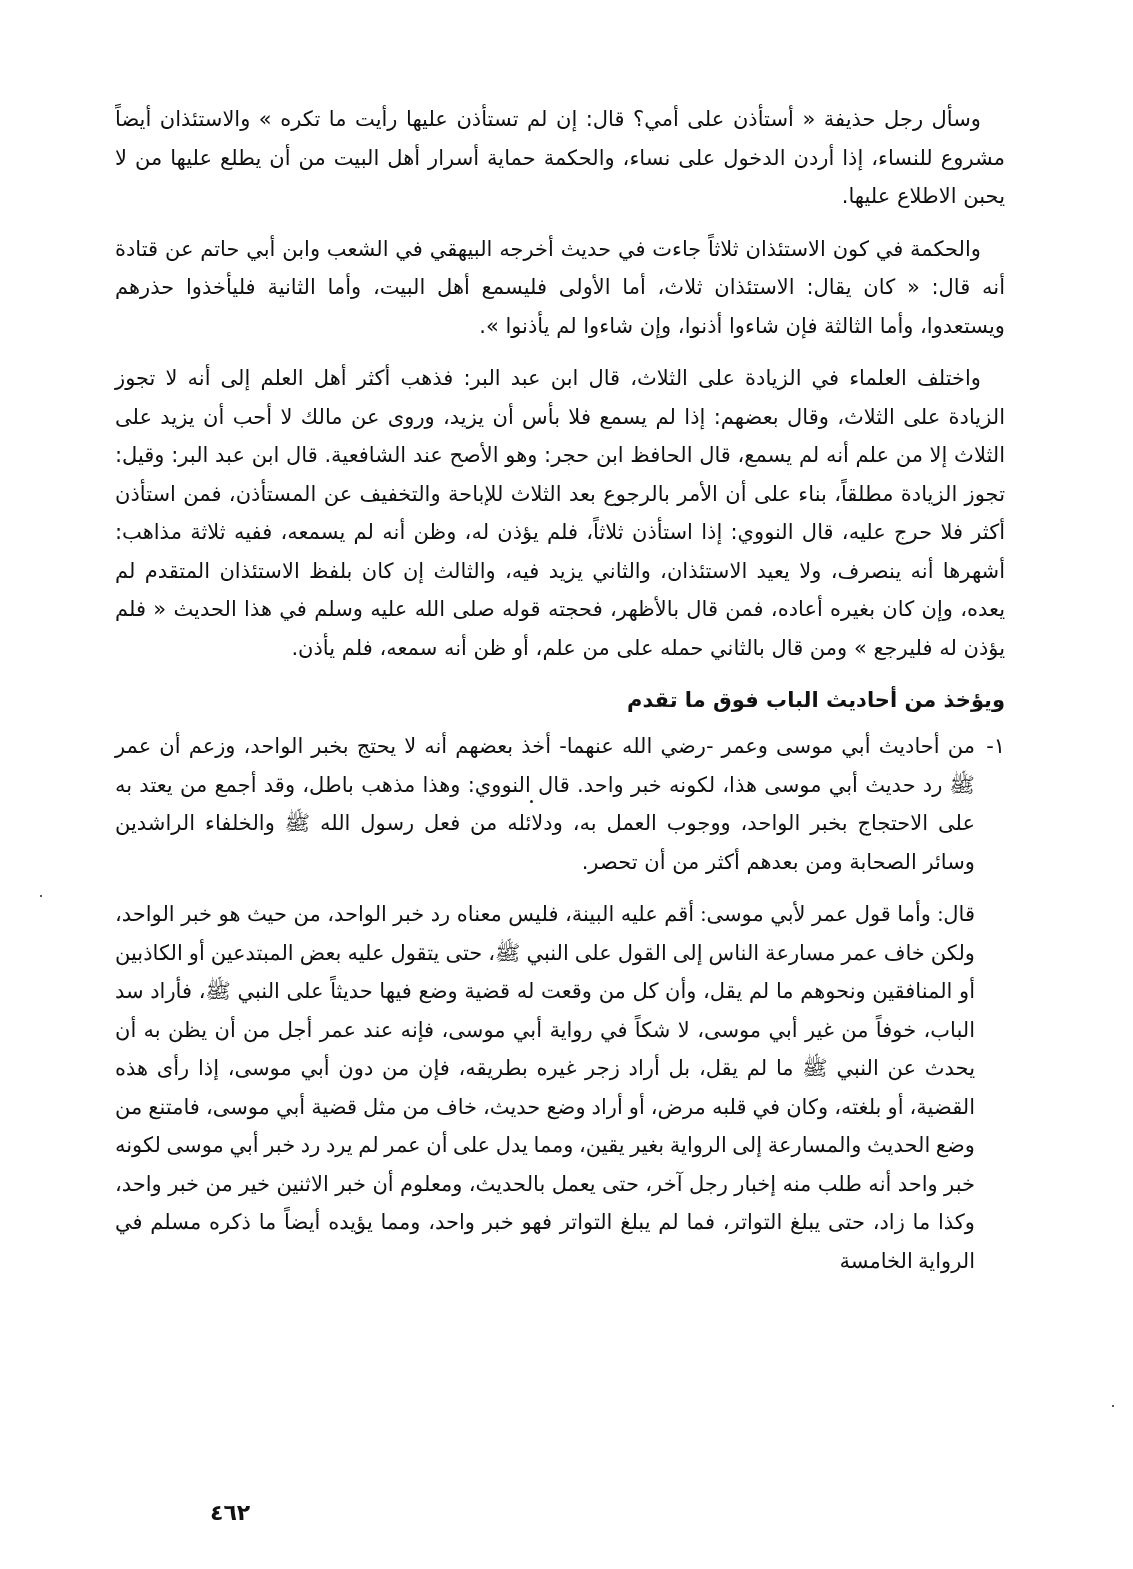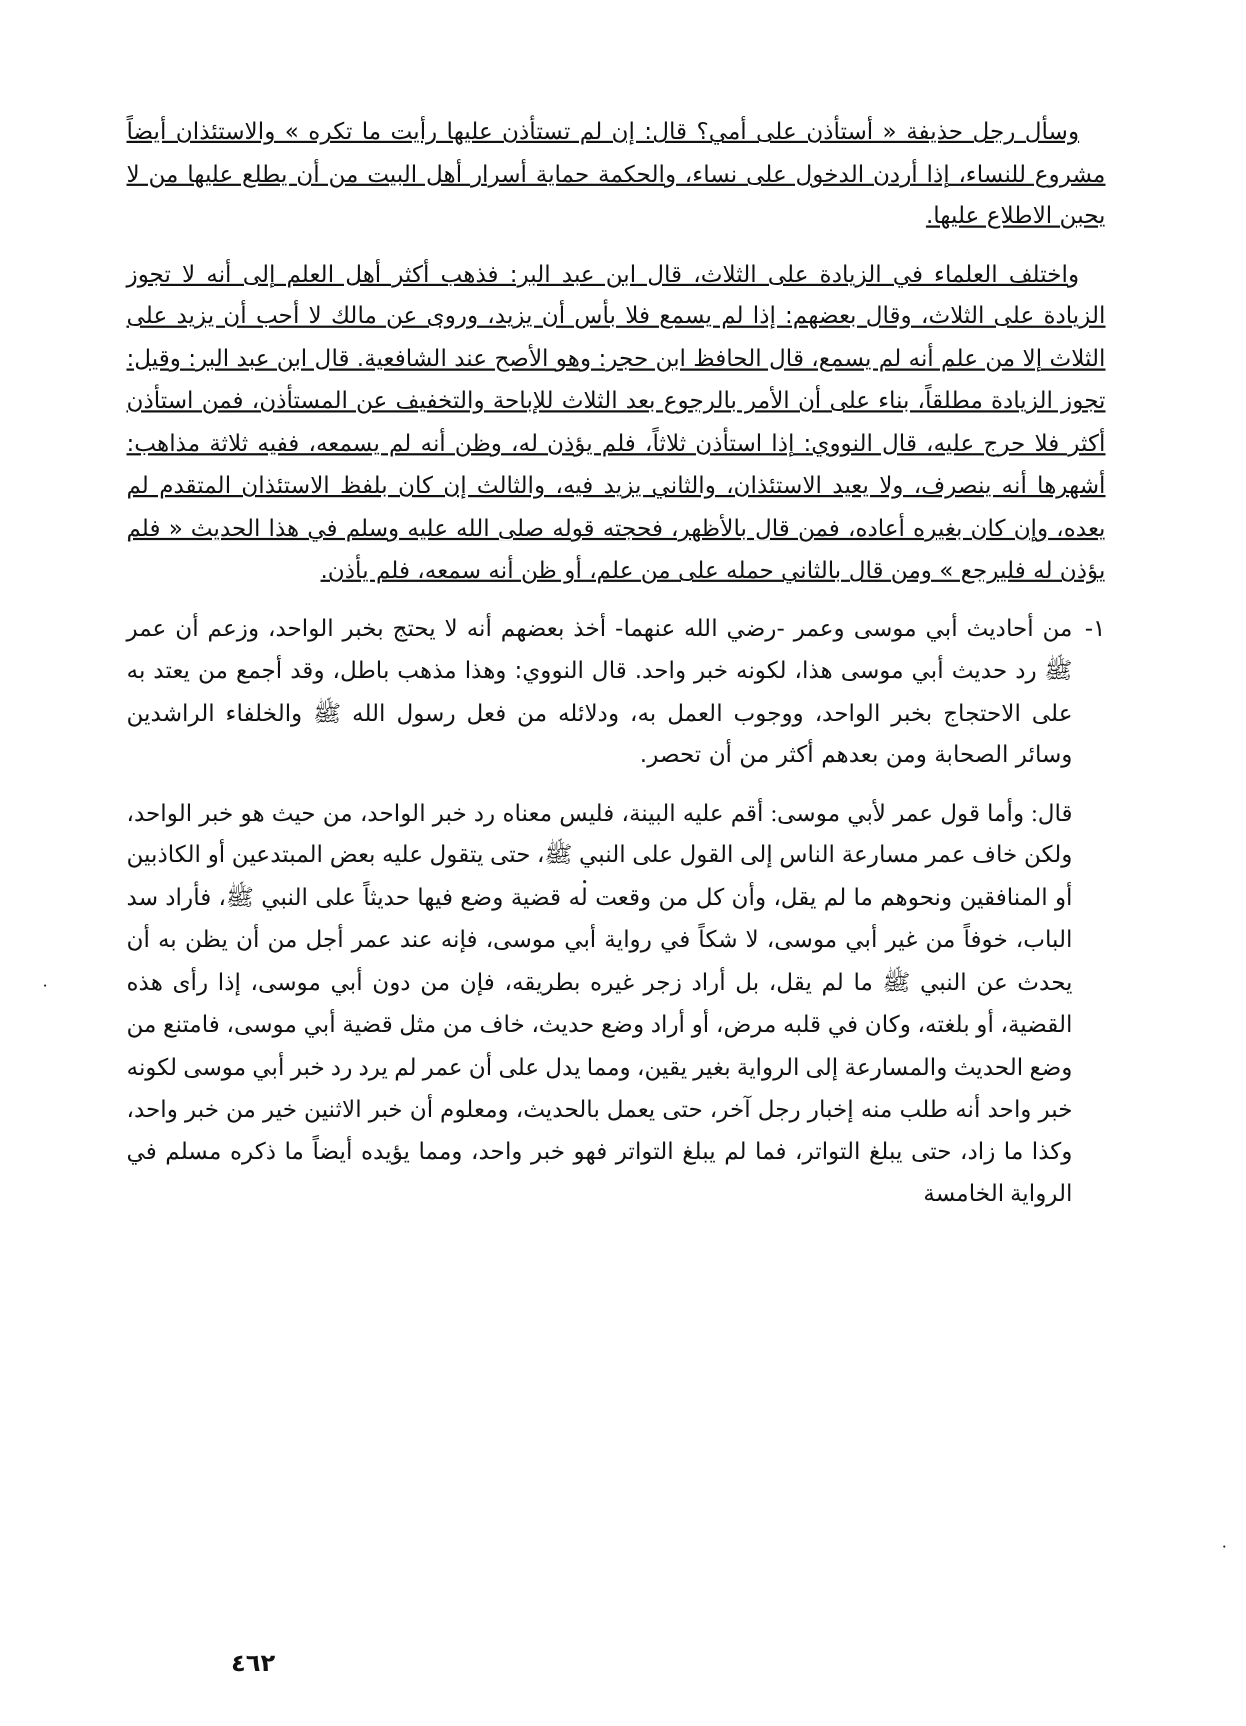--- a/index.html
+++ b/index.html
@@ -22,21 +22,20 @@
       width: 890px;
       direction: rtl;
       text-align: justify;
       text-align-last: right;
     }
     .para {
       font-size: 21px;
       line-height: 38.5px;
       margin: 0 0 14px 0;
       text-indent: 24px;
-      text-decoration: underline;
     }
     .heading {
       font-size: 21px;
       font-weight: bold;
       line-height: 38px;
       margin: 4px 0 8px 0;
     }
     .list-item {
       font-size: 21px;
       line-height: 38.5px;
@@ -70,22 +69,24 @@
       height: 3px;
       background: #222;
       border-radius: 50%;
     }
   </style>
 </head>
 <body>
 
 <div class="page">
   <p class="para">وسأل رجل حذيفة « أستأذن على أمي؟ قال: إن لم تستأذن عليها رأيت ما تكره » والاستئذان أيضاً مشروع للنساء، إذا أردن الدخول على نساء، والحكمة حماية أسرار أهل البيت من أن يطلع عليها من لا يحبن الاطلاع عليها.</p>
+  <p class="para">والحكمة في كون الاستئذان ثلاثاً جاءت في حديث أخرجه البيهقي في الشعب وابن أبي حاتم عن قتادة أنه قال: « كان يقال: الاستئذان ثلاث، أما الأولى فليسمع أهل البيت، وأما الثانية فليأخذوا حذرهم ويستعدوا، وأما الثالثة فإن شاءوا أذنوا، وإن شاءوا لم يأذنوا ».</p>
   <p class="para">واختلف العلماء في الزيادة على الثلاث، قال ابن عبد البر: فذهب أكثر أهل العلم إلى أنه لا تجوز الزيادة على الثلاث، وقال بعضهم: إذا لم يسمع فلا بأس أن يزيد، وروى عن مالك لا أحب أن يزيد على الثلاث إلا من علم أنه لم يسمع، قال الحافظ ابن حجر: وهو الأصح عند الشافعية. قال ابن عبد البر: وقيل: تجوز الزيادة مطلقاً، بناء على أن الأمر بالرجوع بعد الثلاث للإباحة والتخفيف عن المستأذن، فمن استأذن أكثر فلا حرج عليه، قال النووي: إذا استأذن ثلاثاً، فلم يؤذن له، وظن أنه لم يسمعه، ففيه ثلاثة مذاهب: أشهرها أنه ينصرف، ولا يعيد الاستئذان، والثاني يزيد فيه، والثالث إن كان بلفظ الاستئذان المتقدم لم يعده، وإن كان بغيره أعاده، فمن قال بالأظهر، فحجته قوله صلى الله عليه وسلم في هذا الحديث « فلم يؤذن له فليرجع » ومن قال بالثاني حمله على من علم، أو ظن أنه سمعه، فلم يأذن.</p>
 
+  <div class="heading">ويؤخذ من أحاديث الباب فوق ما تقدم</div>
 
   <div class="list-item">
     <span class="list-num">١-</span>
     <span>من أحاديث أبي موسى وعمر -رضي الله عنهما- أخذ بعضهم أنه لا يحتج بخبر الواحد، وزعم أن عمر ﷺ رد حديث أبي موسى هذا، لكونه خبر واحد. قال النووي: وهذا مذهب باطل، وقد أجمع من يعتد به على الاحتجاج بخبر الواحد، ووجوب العمل به، ودلائله من فعل رسول الله ﷺ والخلفاء الراشدين وسائر الصحابة ومن بعدهم أكثر من أن تحصر.</span>
   </div>
 
   <p class="sub-para">قال: وأما قول عمر لأبي موسى: أقم عليه البينة، فليس معناه رد خبر الواحد، من حيث هو خبر الواحد، ولكن خاف عمر مسارعة الناس إلى القول على النبي ﷺ، حتى يتقول عليه بعض المبتدعين أو الكاذبين أو المنافقين ونحوهم ما لم يقل، وأن كل من وقعت له قضية وضع فيها حديثاً على النبي ﷺ، فأراد سد الباب، خوفاً من غير أبي موسى، لا شكاً في رواية أبي موسى، فإنه عند عمر أجل من أن يظن به أن يحدث عن النبي ﷺ ما لم يقل، بل أراد زجر غيره بطريقه، فإن من دون أبي موسى، إذا رأى هذه القضية، أو بلغته، وكان في قلبه مرض، أو أراد وضع حديث، خاف من مثل قضية أبي موسى، فامتنع من وضع الحديث والمسارعة إلى الرواية بغير يقين، ومما يدل على أن عمر لم يرد رد خبر أبي موسى لكونه خبر واحد أنه طلب منه إخبار رجل آخر، حتى يعمل بالحديث، ومعلوم أن خبر الاثنين خير من خبر واحد، وكذا ما زاد، حتى يبلغ التواتر، فما لم يبلغ التواتر فهو خبر واحد، ومما يؤيده أيضاً ما ذكره مسلم في الرواية الخامسة</p>
 </div>
 
 <div class="page-number">٤٦٢</div>

